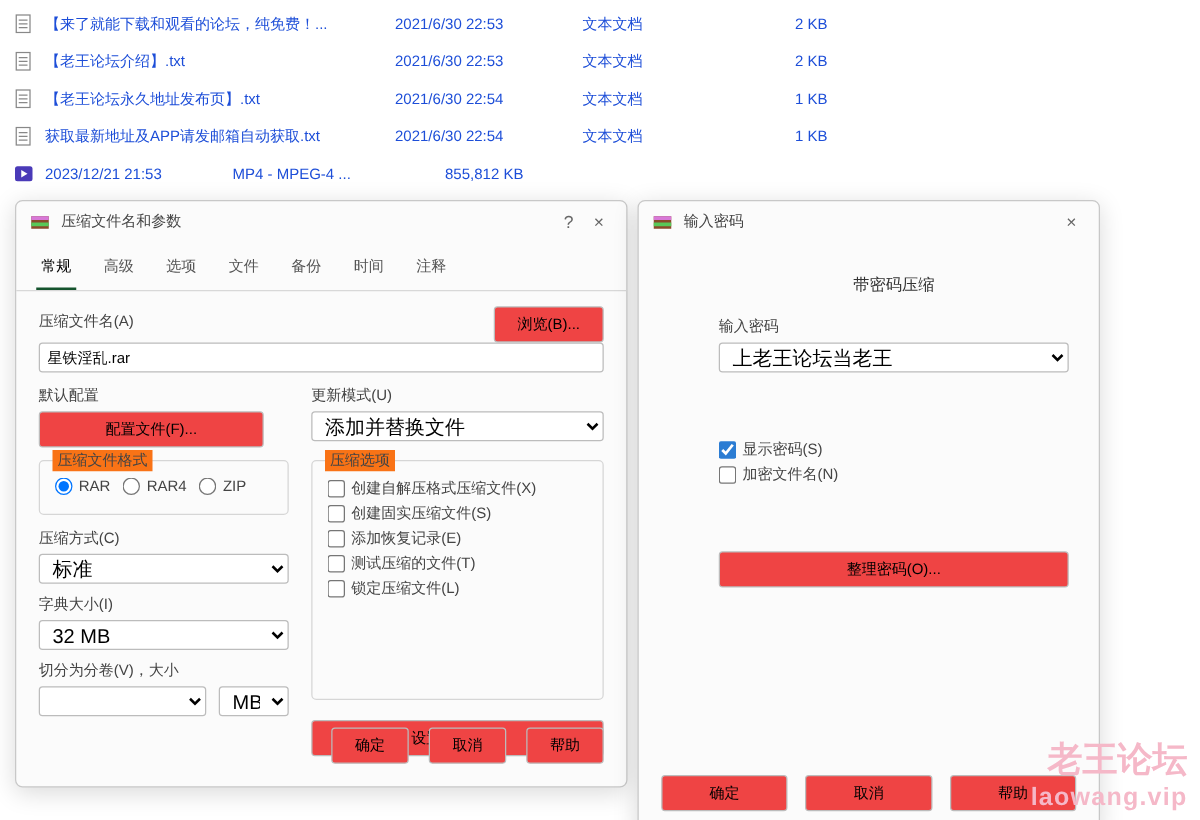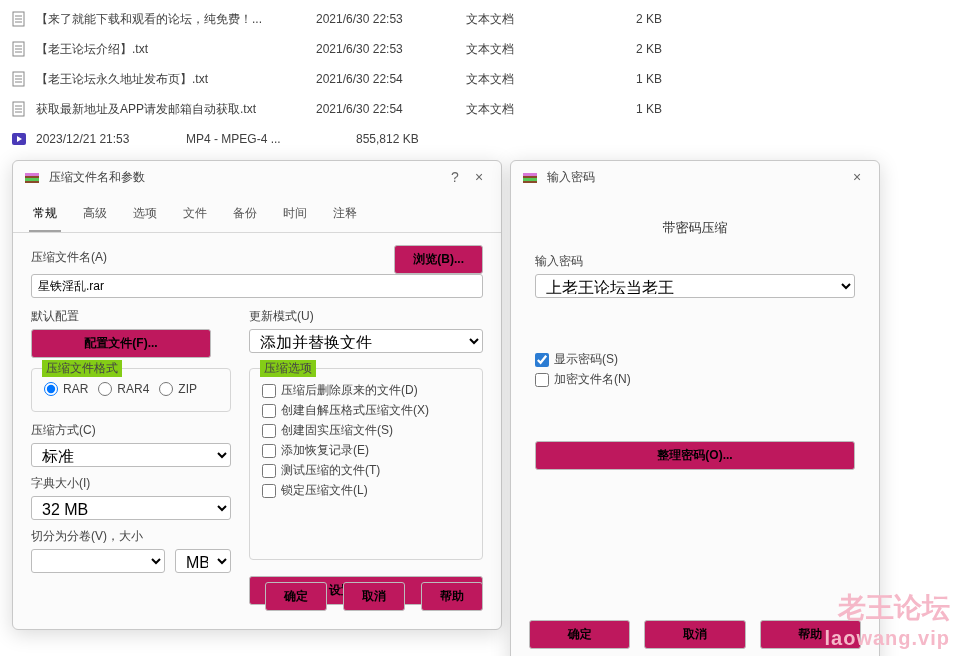--- a/index.html
+++ b/index.html
@@ -1,49 +1,49 @@
 <!DOCTYPE html>
 <html><head>
 <meta charset="utf-8">
 <style>
 * { box-sizing: border-box; margin: 0; padding: 0; }
 body { font-family: "Microsoft YaHei", sans-serif; font-size: 12px; background: #fff; color: #333; width: 960px; height: 656px; position: relative; overflow: hidden; }
 .file-list { padding: 4px 10px; }
-.file-row { display: flex; align-items: center; padding: 6px 0; color: #404040; }
+.file-row { display: flex; align-items: center; padding: 6px 0; color: #1d4ed8; }
 .file-icon { width: 18px; height: 18px; margin-right: 8px; display: flex; align-items: center; justify-content: center; }
 .col-name { width: 280px; }
 .col-date { width: 150px; }
 .col-type { width: 170px; }
 .col-size { width: 100px; text-align: left; }
 .dialog { position: absolute; background: #fbfbfb; border: 1px solid #c8c8c8; border-radius: 6px; box-shadow: 0 4px 20px rgba(0,0,0,.15); }
 .dialog1 { left: 12px; top: 160px; width: 490px; height: 470px; }
 .dialog2 { left: 510px; top: 160px; width: 370px; height: 508px; }
 .titlebar { display: flex; align-items: flex-start; padding: 8px 10px; border-bottom: 0; }
 .titlebar .ticon { width: 18px; height: 18px; margin-right: 8px; }
 .titlebar .ttext { flex: 1; color: #444; }
 .titlebar .tbtn { width: 24px; text-align: center; color: #666; cursor: pointer; font-size: 14px; }
 .tabs { display: flex; gap: 18px; padding: 4px 16px 0 16px; border-bottom: 1px solid #d8d8d8; }
 .tab { padding: 6px 4px 8px 4px; color: #555; cursor: pointer; }
-.tab.active { border-bottom: 2px solid #a3a3a3; color: #000; }
+.tab.active { border-bottom: 2px solid #14532d; color: #000; }
 .body1 { padding: 12px 18px; }
 .label { color: #444; margin-bottom: 4px; display: block; }
 .row { display: flex; align-items: center; gap: 10px; }
 .input { width: 100%; border: 1px solid #bcbcbc; border-radius: 3px; padding: 4px 6px; background: #fff; font-size: 12px; height: 24px; }
 .select { width: 100%; border: 1px solid #bcbcbc; border-radius: 3px; padding: 3px 6px; background: #fff; font-size: 16px; height: 24px; }
-.btn { border: 1px solid #bcbcbc; border-radius: 3px; background: #be185d; padding: 5px 18px; font-size: 12px; cursor: pointer; font-weight: bold; }
+.btn { border: 1px solid #bcbcbc; border-radius: 3px; background: #ef4444; padding: 5px 18px; font-size: 12px; cursor: pointer; }
 .btn-wide { width: 180px; text-align: center; }
 .cols { display: flex; gap: 18px; margin-top: 10px; }
 .colL { width: 200px; }
 .colR { flex: 1; }
 .group { border: 1px solid #d6d6d6; border-radius: 4px; padding: 10px 12px 12px 12px; margin-bottom: 10px; position: relative; }
-.group-title { position: absolute; top: -9px; left: 10px; background: #84cc16; padding: 0 4px; color: #444; }
+.group-title { position: absolute; top: -9px; left: 10px; background: #f97316; padding: 0 4px; color: #444; }
 .radio, .check { display: flex; align-items: center; gap: 5px; margin: 3px 0; color: #444; }
 .radio input, .check input { width: 14px; height: 14px; }
 .btn-row { display: flex; justify-content: flex-end; gap: 16px; padding: 10px 18px; position: absolute; bottom: 8px; right: 0; left: 0; }
-.dialog2 .body2 { padding: 14px 18px; }
+.dialog2 .body2 { padding: 14px 18px; margin-left: 40px; }
 .center-title { text-align: center; color: #333; padding: 10px 0 16px 0; font-size: 13px; }
 .opt-block { border: 0; padding: 0 6px; }
 .d2-footer { display: flex; justify-content: space-between; gap: 14px; padding: 10px 18px; position: absolute; bottom: 8px; left: 0; right: 0; }
 .d2-footer .btn { flex: 1; }
 .manage-btn { width: 100%; margin-top: 50px; }
 .watermark { position: absolute; right: 10px; bottom: 6px; text-align: right; color: #f5b8c8; font-weight: bold; }
 .watermark .w1 { font-size: 28px; }
 .watermark .w2 { font-size: 20px; letter-spacing: 1px; }
 svg { display: block; }
 </style>
@@ -187,24 +187,20 @@
         <div class="row">
           <select class="select" style="flex:1"><option></option></select>
           <select class="select" style="width:56px"><option>MB</option></select>
         </div>
       </div>
       <div class="colR">
         <div class="group" style="height:192px">
           <span class="group-title">压缩选项</span>
           <label class="check">
               <input type="checkbox" style="">
-              <span>压缩后删除原来的文件(D)</span>
-            </label>
-          <label class="check">
-              <input type="checkbox" style="">
               <span>创建自解压格式压缩文件(X)</span>
             </label>
           <label class="check">
               <input type="checkbox" style="">
               <span>创建固实压缩文件(S)</span>
             </label>
           <label class="check">
               <input type="checkbox" style="">
               <span>添加恢复记录(E)</span>
             </label>

